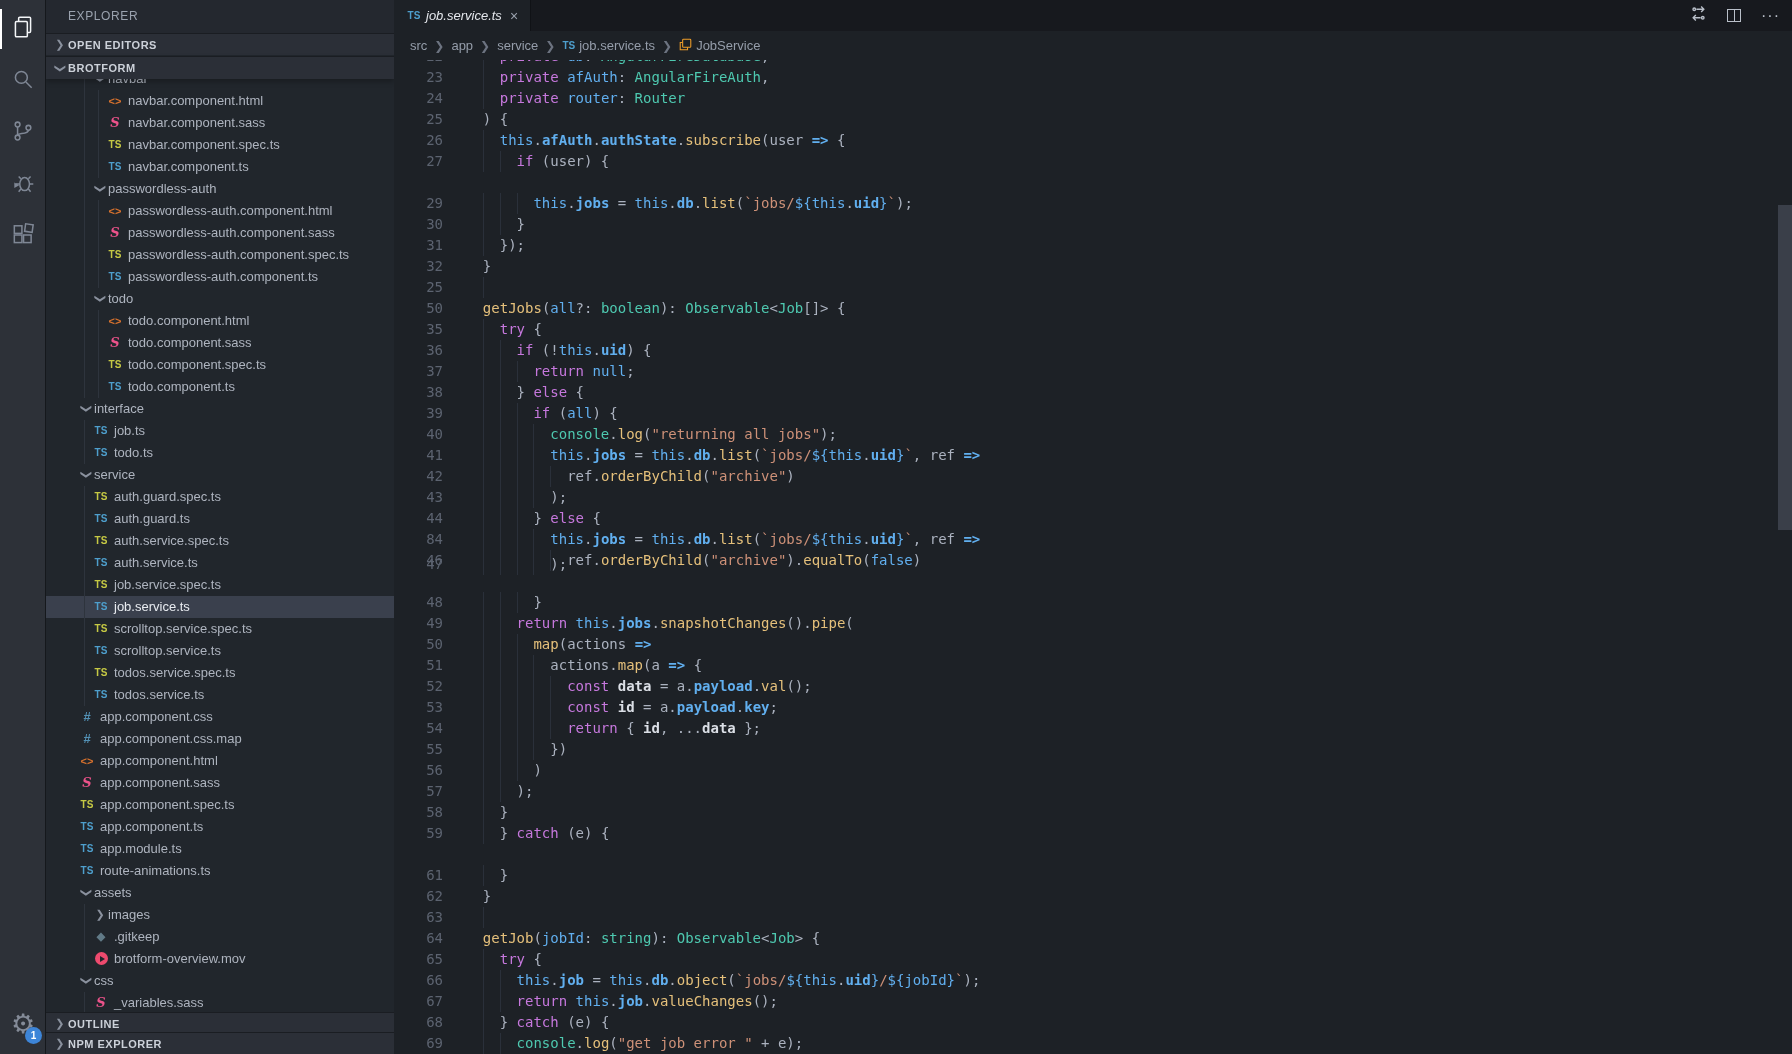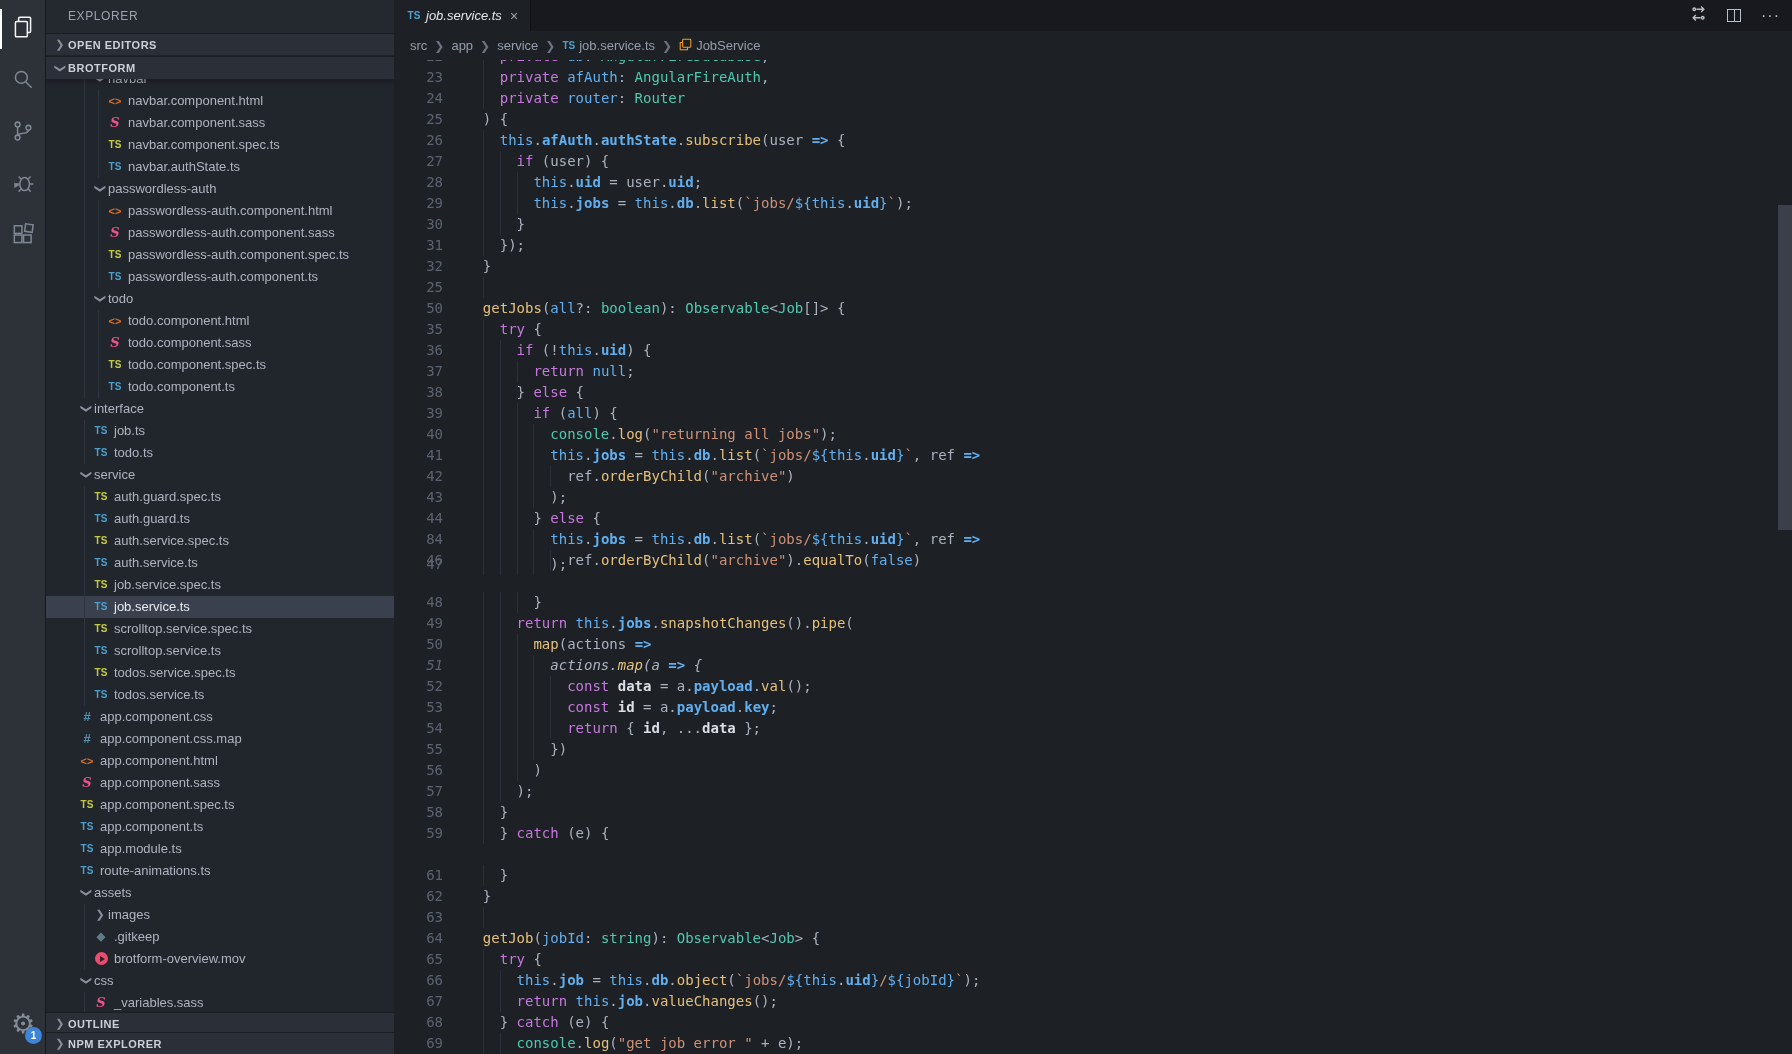--- a/index.html
+++ b/index.html
@@ -183,21 +183,21 @@
         <div class="tree-row" style="top: 54.5px; padding-left: 60px;">
           <span class="tree-guide" style="left: 38px;"></span>
           <span class="tree-guide" style="left: 52px;"></span>
           <span class="fico ts-spec">TS</span>
           <span>navbar.component.spec.ts</span>
         </div>
         <div class="tree-row" style="top: 76.5px; padding-left: 60px;">
           <span class="tree-guide" style="left: 38px;"></span>
           <span class="tree-guide" style="left: 52px;"></span>
           <span class="fico ts">TS</span>
-          <span>navbar.authState.ts</span>
+          <span>navbar.component.ts</span>
         </div>
         <div class="tree-row" style="top: 98.5px; padding-left: 46px;">
           <span class="tree-guide" style="left: 38px;"></span>
           <span class="tree-chev chev exp">❯</span>
           <span>passwordless-auth</span>
         </div>
         <div class="tree-row" style="top: 120.5px; padding-left: 60px;">
           <span class="tree-guide" style="left: 38px;"></span>
           <span class="tree-guide" style="left: 52px;"></span>
           <span class="fico html">&lt;&gt;</span>
@@ -460,27 +460,20 @@
           <span class="num">26</span>
           <span class="iguide" style="left: 88.86px;"></span>
           <span class="lcode">    <span class="th">this</span><span class="pun">.</span><span class="pr">afAuth</span><span class="pun">.</span><span class="pr">authState</span><span class="pun">.</span><span class="fn">subscribe</span><span class="pun">(</span><span class="va">user</span><span class="pun"> </span><span class="ar">=&gt;</span><span class="pun"> {</span></span>
         </div>
         <div class="line" style="top: 91px;">
           <span class="num">27</span>
           <span class="iguide" style="left: 88.86px;"></span>
           <span class="iguide" style="left: 105.72px;"></span>
           <span class="lcode">      <span class="kw">if</span><span class="pun"> (</span><span class="va">user</span><span class="pun">) {</span></span>
         </div>
-        <div class="line" style="top: 112px;">
-          <span class="num">28</span>
-          <span class="iguide" style="left: 88.86px;"></span>
-          <span class="iguide" style="left: 105.72px;"></span>
-          <span class="iguide" style="left: 122.58px;"></span>
-          <span class="lcode">        <span class="th">this</span><span class="pun">.</span><span class="pr">uid</span><span class="pun"> = </span><span class="va">user</span><span class="pun">.</span><span class="pr">uid</span><span class="pun">;</span></span>
-        </div>
         <div class="line" style="top: 133px;">
           <span class="num">29</span>
           <span class="iguide" style="left: 88.86px;"></span>
           <span class="iguide" style="left: 105.72px;"></span>
           <span class="iguide" style="left: 122.58px;"></span>
           <span class="lcode">        <span class="th">this</span><span class="pun">.</span><span class="pr">jobs</span><span class="pun"> = </span><span class="th">this</span><span class="pun">.</span><span class="pr">db</span><span class="pun">.</span><span class="fn">list</span><span class="pun">(</span><span class="str">`jobs/</span><span class="ipd">${</span><span class="th">this</span><span class="pun">.</span><span class="pr">uid</span><span class="ipd">}</span><span class="str">`</span><span class="pun">);</span></span>
         </div>
         <div class="line" style="top: 154px;">
           <span class="num">30</span>
           <span class="iguide" style="left: 88.86px;"></span>
@@ -614,21 +607,21 @@
           <span class="iguide" style="left: 105.72px;"></span>
           <span class="lcode">      <span class="kw">return</span><span class="pun"> </span><span class="th">this</span><span class="pun">.</span><span class="pr">jobs</span><span class="pun">.</span><span class="fn">snapshotChanges</span><span class="pun">().</span><span class="fn">pipe</span><span class="pun">(</span></span>
         </div>
         <div class="line" style="top: 574px;">
           <span class="num">50</span>
           <span class="iguide" style="left: 88.86px;"></span>
           <span class="iguide" style="left: 105.72px;"></span>
           <span class="iguide" style="left: 122.58px;"></span>
           <span class="lcode">        <span class="fn">map</span><span class="pun">(</span><span class="va">actions</span><span class="pun"> </span><span class="ar">=&gt;</span></span>
         </div>
-        <div class="line" style="top: 595px; font-style: italic;">
+        <div class="line" style="top: 595px;">
           <span class="num">51</span>
           <span class="iguide" style="left: 88.86px;"></span>
           <span class="iguide" style="left: 105.72px;"></span>
           <span class="iguide" style="left: 122.58px;"></span>
           <span class="iguide" style="left: 139.44px;"></span>
           <span class="lcode">          <span class="va">actions</span><span class="pun">.</span><span class="fn">map</span><span class="pun">(</span><span class="va">a</span><span class="pun"> </span><span class="ar">=&gt;</span><span class="pun"> {</span></span>
         </div>
         <div class="line" style="top: 616px;">
           <span class="num">52</span>
           <span class="iguide" style="left: 88.86px;"></span>

